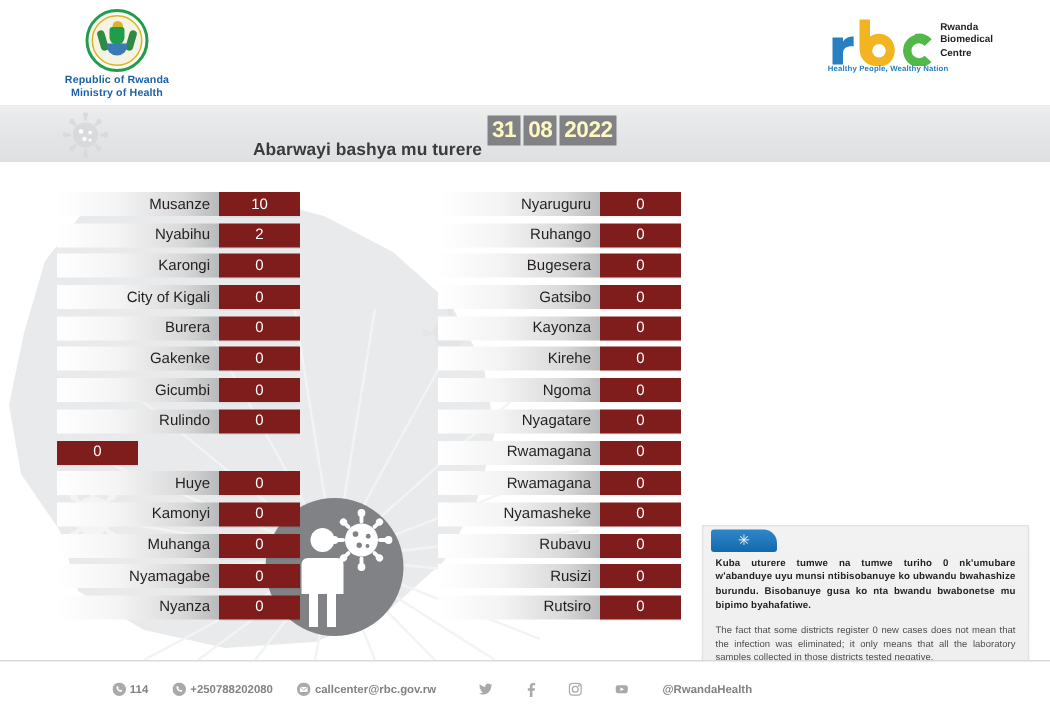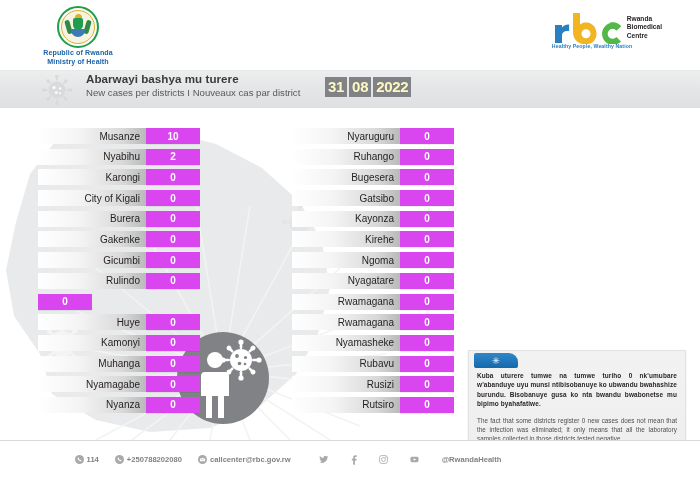--- a/index.html
+++ b/index.html
@@ -110,22 +110,22 @@
     position: absolute; left: 0; top: 70px;
     width: 700px; height: 38px;
     background: linear-gradient(to bottom, #eceded 0%, #e4e5e6 52%, #dfe0e1 100%);
     border-top: 1px solid #e8e9ea;
   }
   .banner-virus {
     position: absolute; left: 42px; top: 4px;
     width: 30px; height: 30px; opacity: 1;
   }
   .banner-text {
-    position: absolute; left: 86px; top: 0;
-    width: 318px; 
+    position: absolute; left: 86px; top: 21px;
+    width: 318px; text-align: center;
   }
   .banner-title {
     font-size: 11.6px; font-weight: bold; color: #3b3b3b;
     letter-spacing: 0.05px; line-height: 15px;
   }
   .banner-sub {
     font-size: 9.6px; color: #58595b; line-height: 13px;
     white-space: nowrap;
   }
   .date-wrap {
@@ -186,23 +186,23 @@
   .dname {
     flex: 1 1 auto;
     background: linear-gradient(to right, #ffffff 0%, #f4f4f4 38%, #d9d9d9 78%, #b8b9ba 100%);
     display: flex; align-items: center; justify-content: flex-end;
     padding-right: 6px;
     font-size: 10px; font-weight: normal; color: #231f20;
     white-space: nowrap;
   }
   .dval {
     flex: 0 0 54px;
-    background: #d946ef;
+    background: #7f1d1d;
     color: #ffffff;
-    font-size: 10px; font-weight: bold;
+    font-size: 10px; font-weight: normal;
     display: flex; align-items: center; justify-content: center;
     box-shadow: 0 1px 0 rgba(0,0,0,0.06);
   }
 
   
   .info-box {
     position: absolute; left: 468px; top: 242px;
     width: 218px; height: 147px;
     background: linear-gradient(to bottom, #f2f2f2 0%, #ededed 100%);
     border: 1px solid #e2e2e2;

